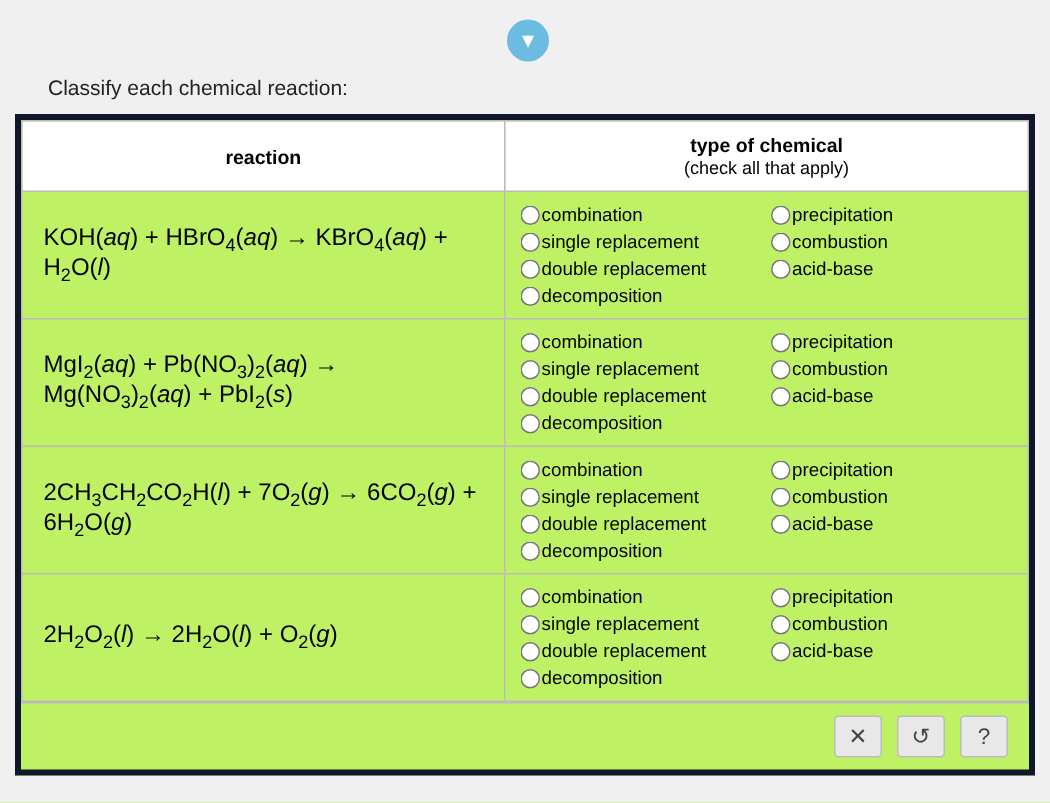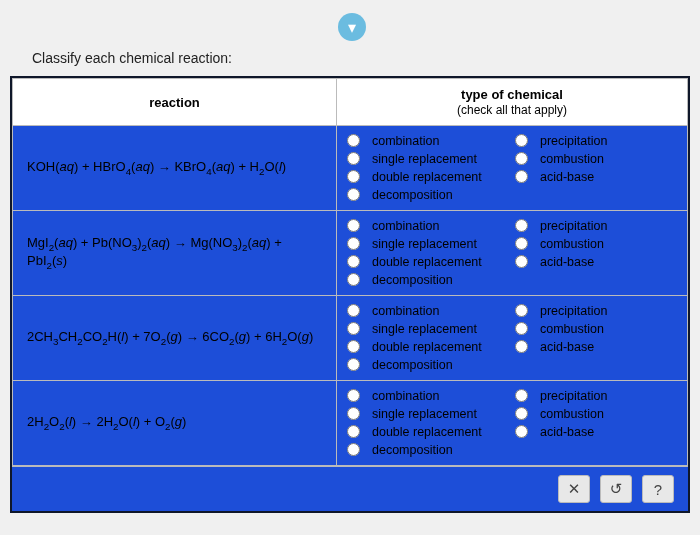--- a/index.html
+++ b/index.html
@@ -11,22 +11,22 @@
       min-height: 535px;
       padding: 10px 0 0 0;
     }
     .header {
       padding: 8px 14px 10px 32px;
       font-size: 14px;
       color: #222;
     }
     .table-container {
       margin: 0 10px;
-      border: 2px solid #0f172a;
-      background: #1d4ed8;
+      border: 4px solid #0f172a;
+      background: #bef264;
     }
     table {
       width: 100%;
       border-collapse: collapse;
     }
     th {
       border: 1px solid #bbb;
       padding: 8px 10px;
       text-align: center;
       font-weight: bold;
@@ -38,35 +38,36 @@
     .type-header .subtext {
       font-weight: normal;
       font-size: 12px;
     }
     td {
       border: 1px solid #bbb;
       vertical-align: middle;
     }
     td.reaction-cell {
       padding: 12px 14px;
-      font-size: 13px;
+      font-size: 16px;
       margin-top: 44px;
     }
     td.options-cell {
       padding: 8px 10px;
     }
     .options-grid {
       display: grid;
       grid-template-columns: 1fr 1fr;
       row-gap: 4px;
       column-gap: 6px;
     }
     .option-item {
       display: flex;
-      gap: 12px;
+      align-items: center;
+      gap: 1px;
       font-size: 12.5px;
       white-space: nowrap;
     }
     .option-item input[type="radio"] {
       width: 13px;
       height: 13px;
       accent-color: #555;
       cursor: pointer;
     }
     sub { font-size: 0.75em; }

